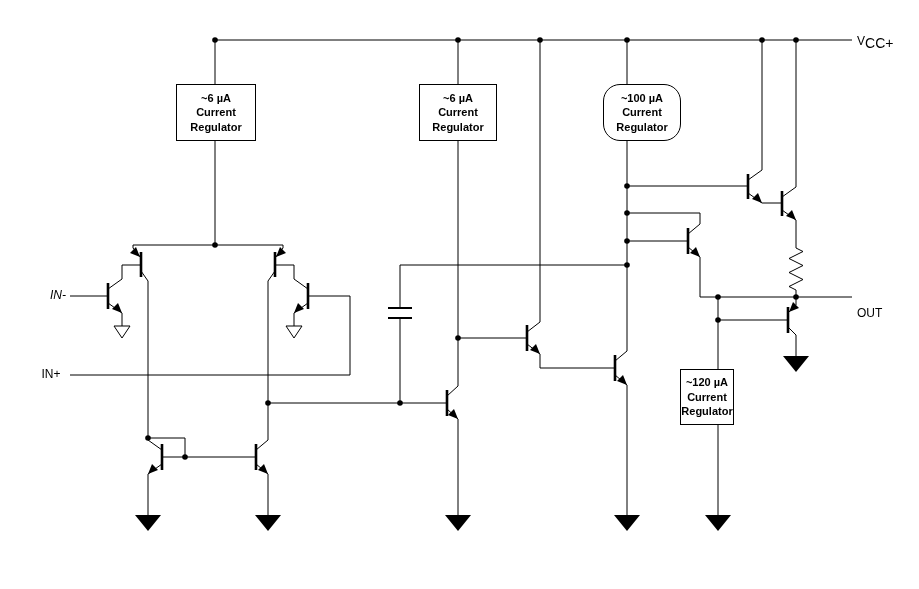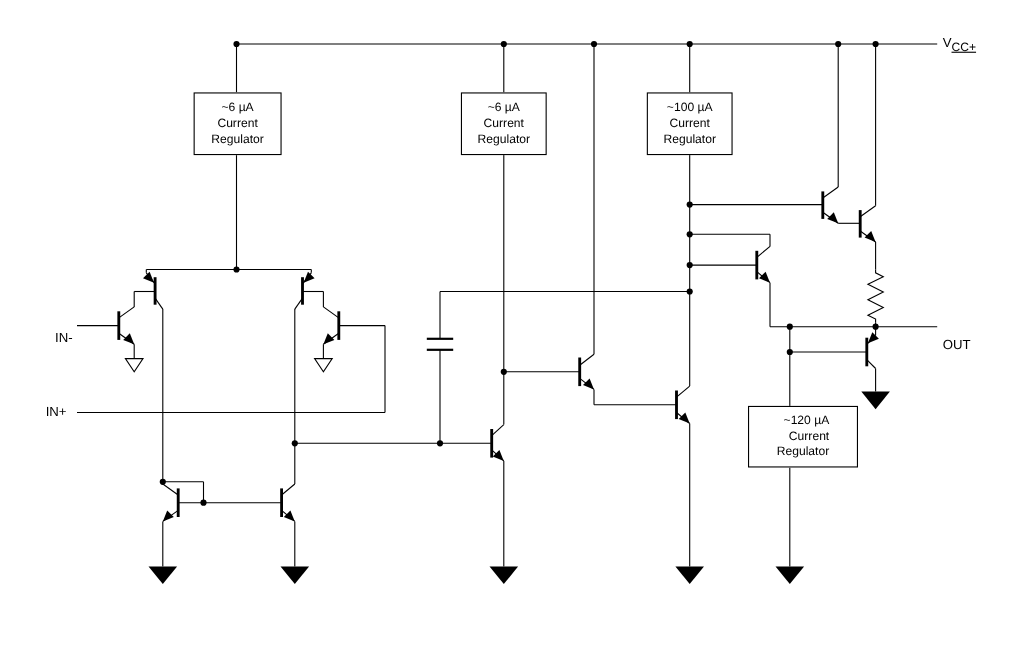--- a/index.html
+++ b/index.html
@@ -6,24 +6,25 @@
   #screen{
     position:relative;width:919px;height:589px;background:#ffffff;
     font-family:"Liberation Sans",sans-serif;color:#000;overflow:hidden;
   }
   #circuit-svg{position:absolute;left:0;top:0;}
   .reg-box{
     position:absolute;background:#ffffff;border:1px solid #000;
     display:flex;align-items:center;justify-content:center;
     text-align:center;font-size:11px;line-height:1.32;white-space:pre-line;
     box-sizing:border-box;
+    font-weight:bold;
   }
   .pin-label{position:absolute;font-size:12px;}
   .right-align{text-align:right;}
-  .sub{font-size:11px;position:relative;top:3px;text-decoration:underline;}
+  .sub{font-size:14px;position:relative;top:3px;}
   svg line{stroke:#000;stroke-width:1;}
   svg .bar{stroke:#000;stroke-width:2.6;}
   svg .plate{stroke:#000;stroke-width:2;}
   svg polygon.solid{fill:#000;stroke:none;}
   svg polygon.open{fill:#ffffff;stroke:#000;stroke-width:1;}
   svg circle.dot{fill:#000;stroke:none;}
   svg path.res{fill:none;stroke:#000;stroke-width:1;}
 </style>
 </head>
 <body>
@@ -222,27 +223,27 @@
       <circle class="dot" cx="796" cy="297" r="2.8"></circle>
     </g>
   </svg>
 
   <div class="reg-box" style="left:176px;top:84px;width:80px;height:57px;">~6 µA
 Current
 Regulator</div>
   <div class="reg-box" style="left:419px;top:84px;width:78px;height:57px;">~6 µA
 Current
 Regulator</div>
-  <div class="reg-box" style="left:588px;top:84px;width:78px;height:57px;">~100 µA
-Current
-Regulator</div>
-  <div class="reg-box" style="left:680px;top:369px;width:100px;height:56px;text-align:right;">~120 µA
+  <div class="reg-box" style="left:603px;top:84px;width:78px;height:57px;border-radius:17px;">~100 µA
+Current
+Regulator</div>
+  <div class="reg-box" style="left:680px;top:369px;width:54px;height:56px;">~120 µA
 Current
 Regulator</div>
 
   <div class="pin-label" style="left:857px;top:32px;">
     <span>V</span><span class="sub">CC+</span>
   </div>
-  <div class="pin-label right-align" style="left:36px;top:300px;width:30px;">IN-</div>
+  <div class="pin-label right-align" style="left:36px;top:288px;width:30px;font-style:italic;">IN-</div>
   <div class="pin-label right-align" style="left:36px;top:367px;width:30px;text-align:center;">IN+</div>
   <div class="pin-label" style="left:857px;top:306px;">OUT</div>
 
 </div>
 
 </body></html>

